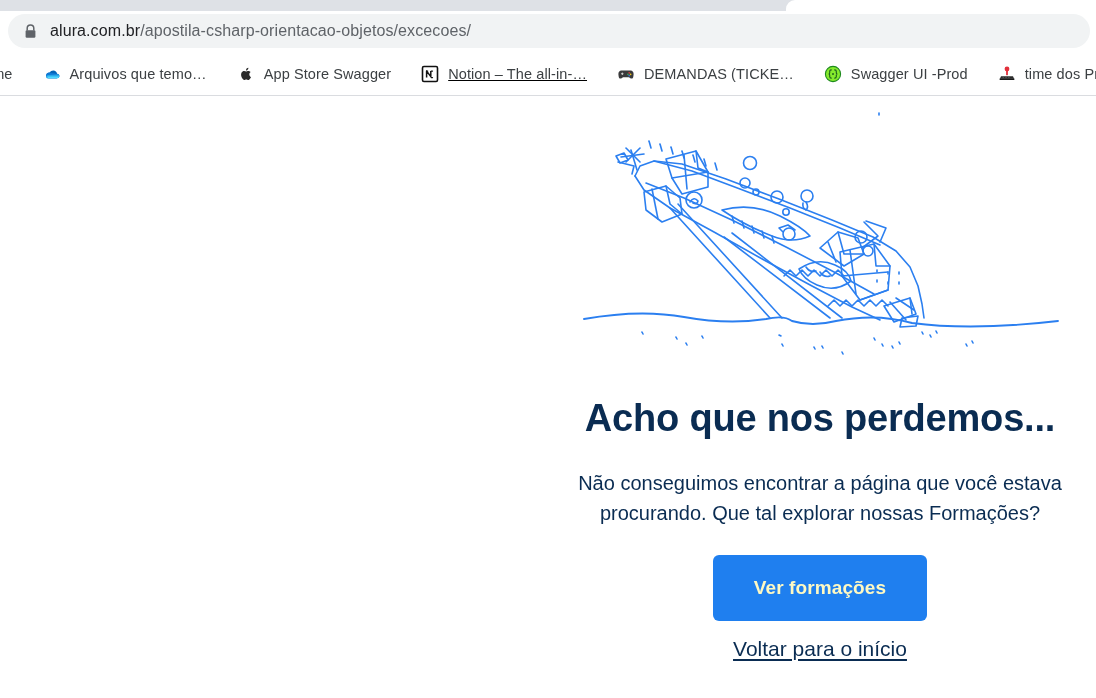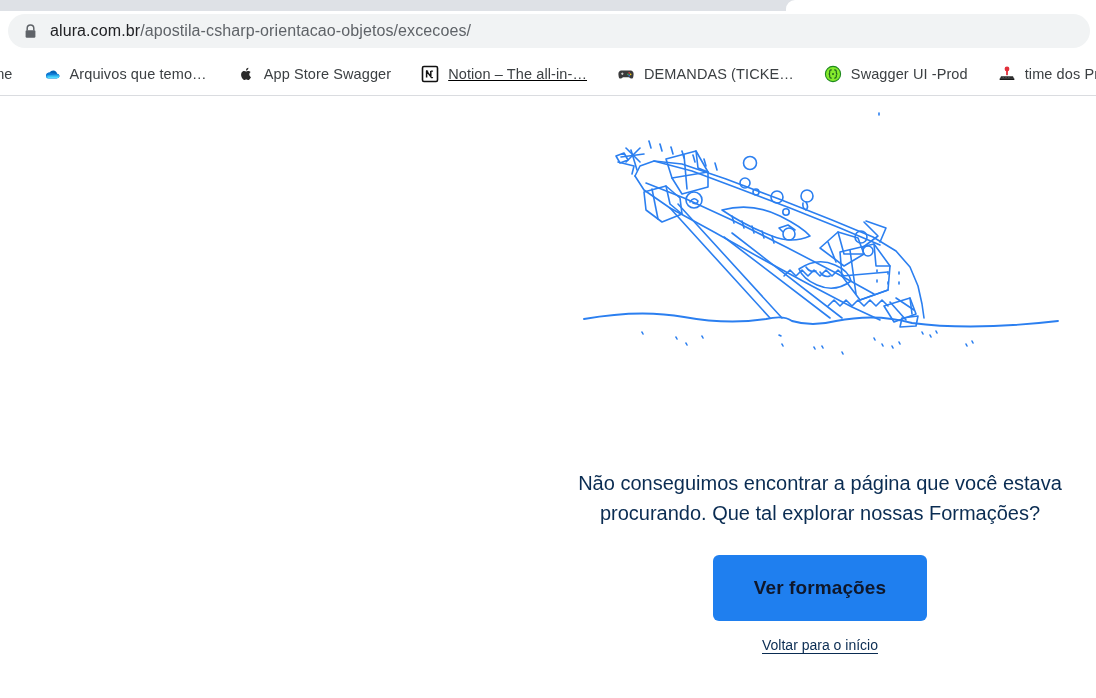--- a/index.html
+++ b/index.html
@@ -177,33 +177,33 @@
   }
   .cta-button {
     position: absolute;
     left: 169px;
     top: 459px;
     width: 214px;
     height: 66px;
     background: #1f7fef;
     border: none;
     border-radius: 6px;
-    color: #0f172a;
+    color: #fef9c3;
     font-size: 19px;
     font-weight: 700;
     cursor: pointer;
     font-family: "Liberation Sans", sans-serif;
     letter-spacing: 0.1px;
   }
   .back-link {
     position: absolute;
     left: 0; top: 541px;
     width: 552px;
     text-align: center;
-    font-size: 14px;
+    font-size: 21px;
     color: #0a2c52;
     text-decoration: underline;
     text-underline-offset: 3px;
     cursor: pointer;
     font-family: "Liberation Sans", sans-serif;
   }
 </style>
 </head>
 <body>
 
@@ -429,20 +429,21 @@
             <path d="M325 238 L326 240"></path>
             <path d="M348 228 L349 230"></path>
             <path d="M356 231 L357 233"></path>
             <path d="M362 227 L363 229"></path>
             <path d="M392 240 L393 242"></path>
             <path d="M398 237 L399 239"></path>
           </g>
         </svg>
       </div>
 
+      <h1 class="headline">Acho que nos perdemos...</h1>
 
       <p class="subtext">Não conseguimos encontrar a página que você estava procurando. Que tal explorar nossas Formações?</p>
 
       <button class="cta-button">Ver formações</button>
 
       <a class="back-link">Voltar para o início</a>
 
     </div>
   </div>
 

